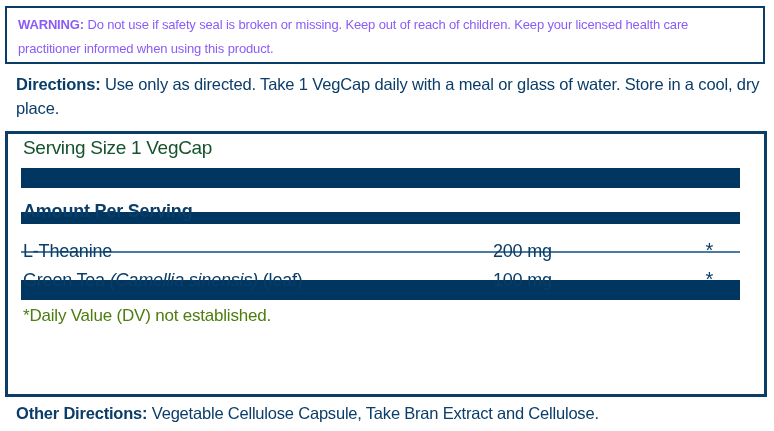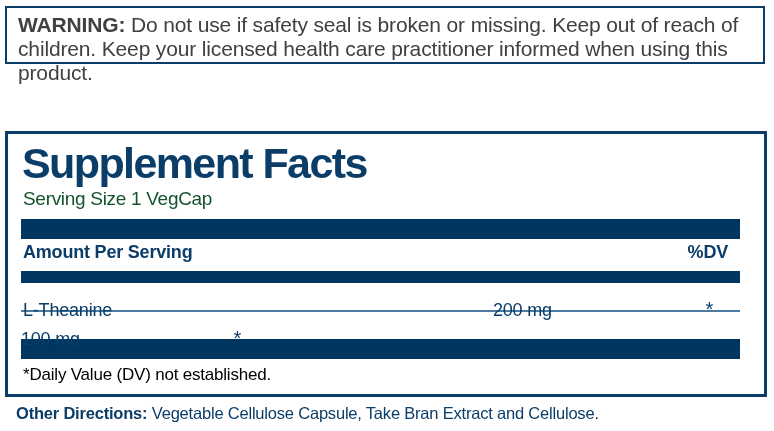--- a/index.html
+++ b/index.html
@@ -27,24 +27,24 @@
     position: absolute;
     left: 5px;
     top: 6px;
     width: 760px;
     height: 58px;
     box-sizing: border-box;
     border: 2px solid #0b3d69;
     padding: 5px 9px 0 11px;
   }
   .warning-text {
-    font-size: 21px;
+    font-size: 13px;
     line-height: 24px;
     letter-spacing: -0.15px;
-    color: #404040;
+    color: #8b5cf6;
   }
 
   
   .directions {
     position: absolute;
     left: 16px;
     top: 72px;
     width: 748px;
     font-size: 16.5px;
     line-height: 24px;
@@ -110,22 +110,22 @@
   }
 
   
   .row {
     display: flex;
     align-items: baseline;
     width: 100%;
     box-sizing: border-box;
   }
   .row-header {
-    height: 32px;
-    padding-top: 1px;
+    height: 24px;
+    padding-top: 11px;
   }
   .row-data {
     height: 27px;
     padding-top: 14px;
   }
 
   .cell-name {
     flex: 1 1 auto;
     font-size: 18px;
     line-height: 24px;
@@ -161,21 +161,21 @@
     padding-right: 27px;
   }
 
   .sci-name { font-style: italic; }
 
   .footnote {
     padding: 4px 0 0 2px;
     font-size: 17px;
     line-height: 23px;
     letter-spacing: -0.2px;
-    color: #000000;
+    color: #4d7c0f;
   }
 
   
   .other-ingredients {
     position: absolute;
     left: 16px;
     top: 402px;
     width: 750px;
     font-size: 16.5px;
     line-height: 22px;
@@ -185,47 +185,47 @@
 </style>
 </head>
 <body>
 
 <div class="page">
 
   <div class="warning-box">
     <div class="warning-text"><span class="lbl-bold">WARNING:</span><span> Do not use if safety seal is broken or missing. Keep out of reach of children. Keep your licensed health care practitioner informed when using this product.</span></div>
   </div>
 
+  <div class="directions"><span class="lbl-bold">Directions:</span><span> Use only as directed. Take 1 VegCap daily with a meal or glass of water. Store in a cool, dry place.</span></div>
 
   <div class="facts-box">
     <div class="facts-inner">
 
-      <div class="facts-title">Supplement Facts</div>
 
       <div class="serving-size">Serving Size 1 VegCap</div>
 
       <div class="bar-thick"></div>
 
       <div class="row row-header">
         <div class="cell-name bold">Amount Per Serving</div>
         <div class="cell-amount"></div>
-        <div class="cell-dv bold">%DV</div>
       </div>
 
       <div class="bar-thin"></div>
 
       <div class="row row-data">
         <div class="cell-name"><span>L-Theanine</span><span class="sci-name"></span><span></span></div>
         <div class="cell-amount">200 mg</div>
         <div class="cell-dv star">*</div>
       </div>
 
       <div class="rule-thin"></div>
 
       <div class="row row-data">
+        <div class="cell-name"><span>Green Tea </span><span class="sci-name">(Camellia sinensis)</span><span> (leaf)</span></div>
         <div class="cell-amount">100 mg</div>
         <div class="cell-dv star">*</div>
       </div>
 
       <div class="bar-thick-bottom"></div>
 
       <div class="footnote">*Daily Value (DV) not established.</div>
 
     </div>
   </div>

